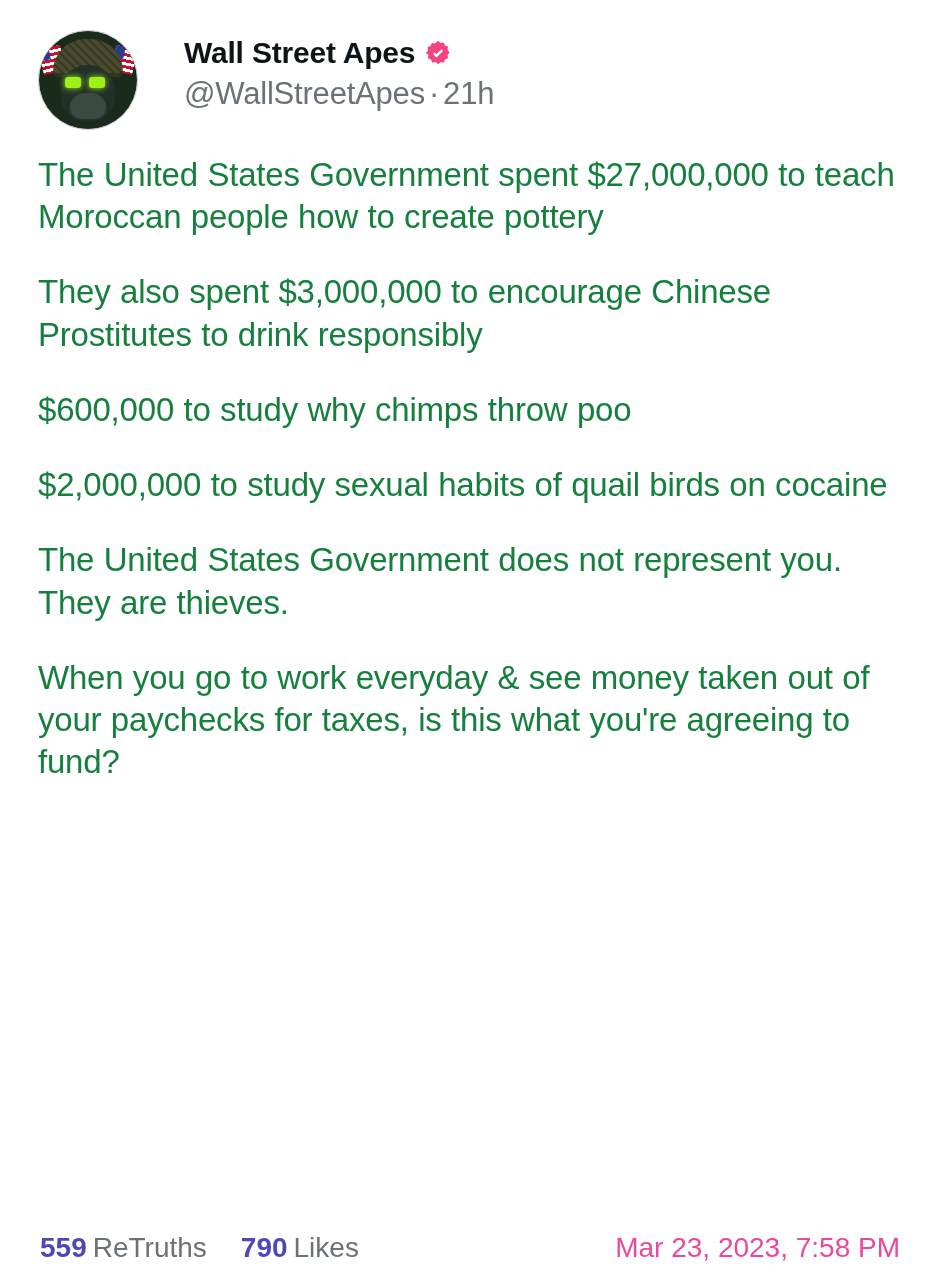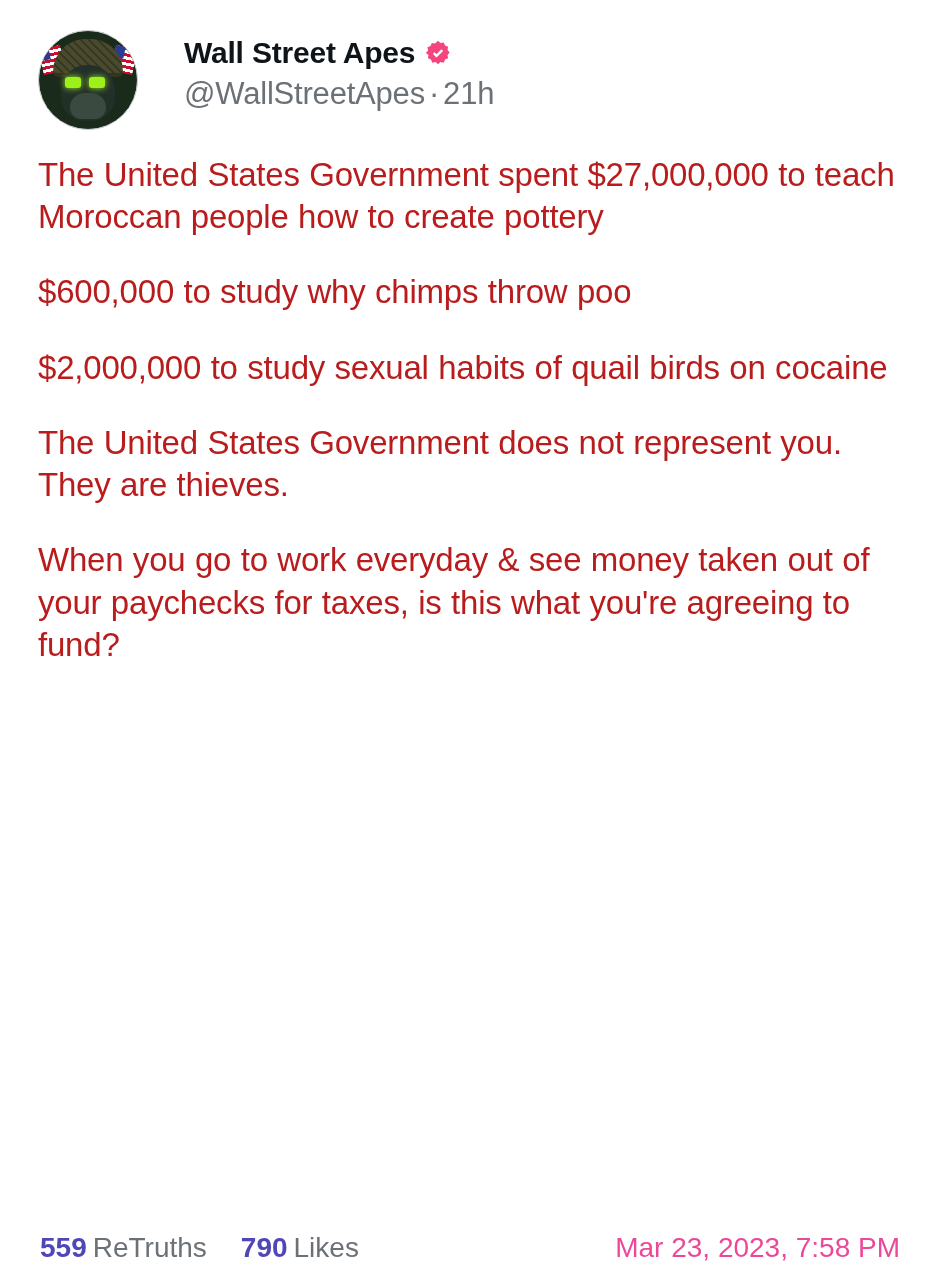--- a/index.html
+++ b/index.html
@@ -124,21 +124,21 @@
   }
   .dot-sep { padding: 0 4px; }
   
   .body-text {
     flex: 1 1 auto;
     padding-top: 6px;
   }
   .para {
     font-size: 33px;
     line-height: 1.28;
-    color: #b91c1c;
+    color: #15803d;
     margin: 0 0 33px 0;
     letter-spacing: -0.2px;
     word-spacing: 0.5px;
   }
   .para:last-child { margin-bottom: 0; }
   
   .footer {
     display: flex;
     align-items: baseline;
     padding: 14px 2px 24px 2px;
@@ -188,20 +188,21 @@
         </span>
       </div>
       <div class="handle-row">
         <span>@WallStreetApes</span><span class="dot-sep">·</span><span>21h</span>
       </div>
     </div>
   </div>
 
   <div class="body-text">
     <p class="para">The United States Government spent $27,000,000 to teach Moroccan people how to create pottery</p>
+    <p class="para">They also spent $3,000,000 to encourage Chinese Prostitutes to drink responsibly</p>
     <p class="para">$600,000 to study why chimps throw poo</p>
     <p class="para">$2,000,000 to study sexual habits of quail birds on cocaine</p>
     <p class="para">The United States Government does not represent you. They are thieves.</p>
     <p class="para">When you go to work everyday &amp; see money taken out of your paychecks for taxes, is this what you're agreeing to fund?</p>
   </div>
 
   <div class="footer">
     <span class="metric">
       <span class="count">559</span><span>ReTruths</span>
     </span>

